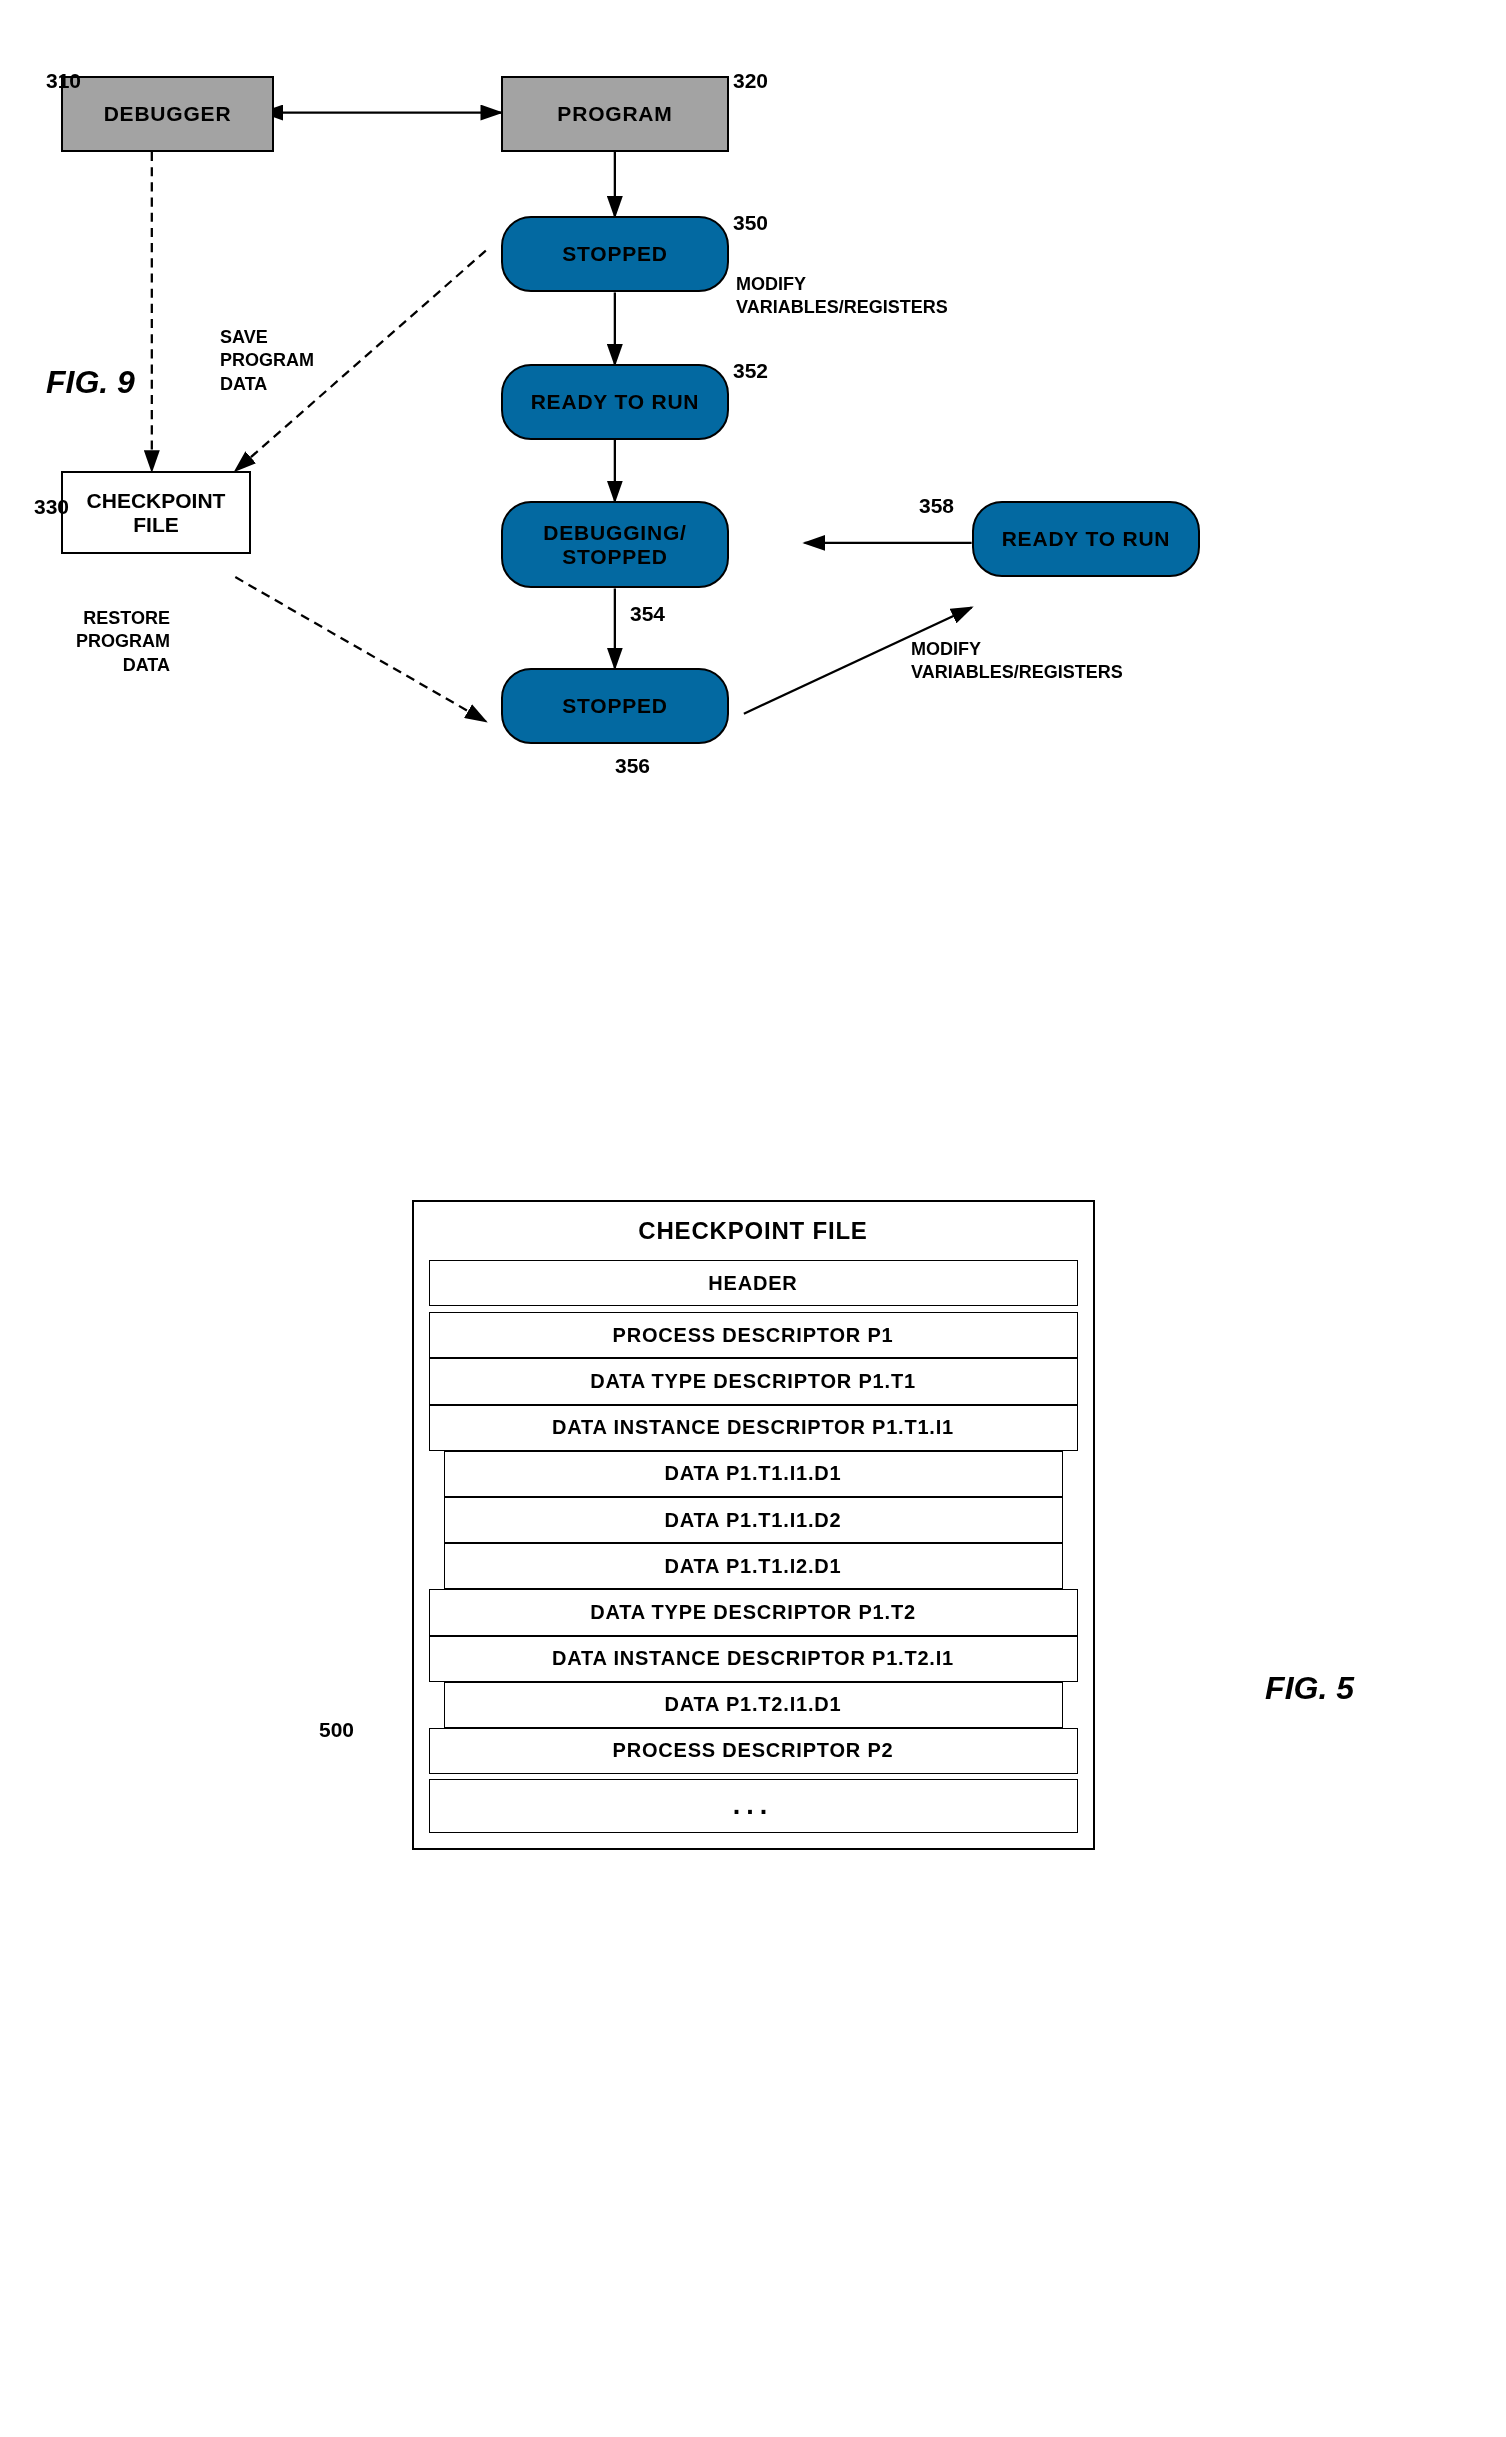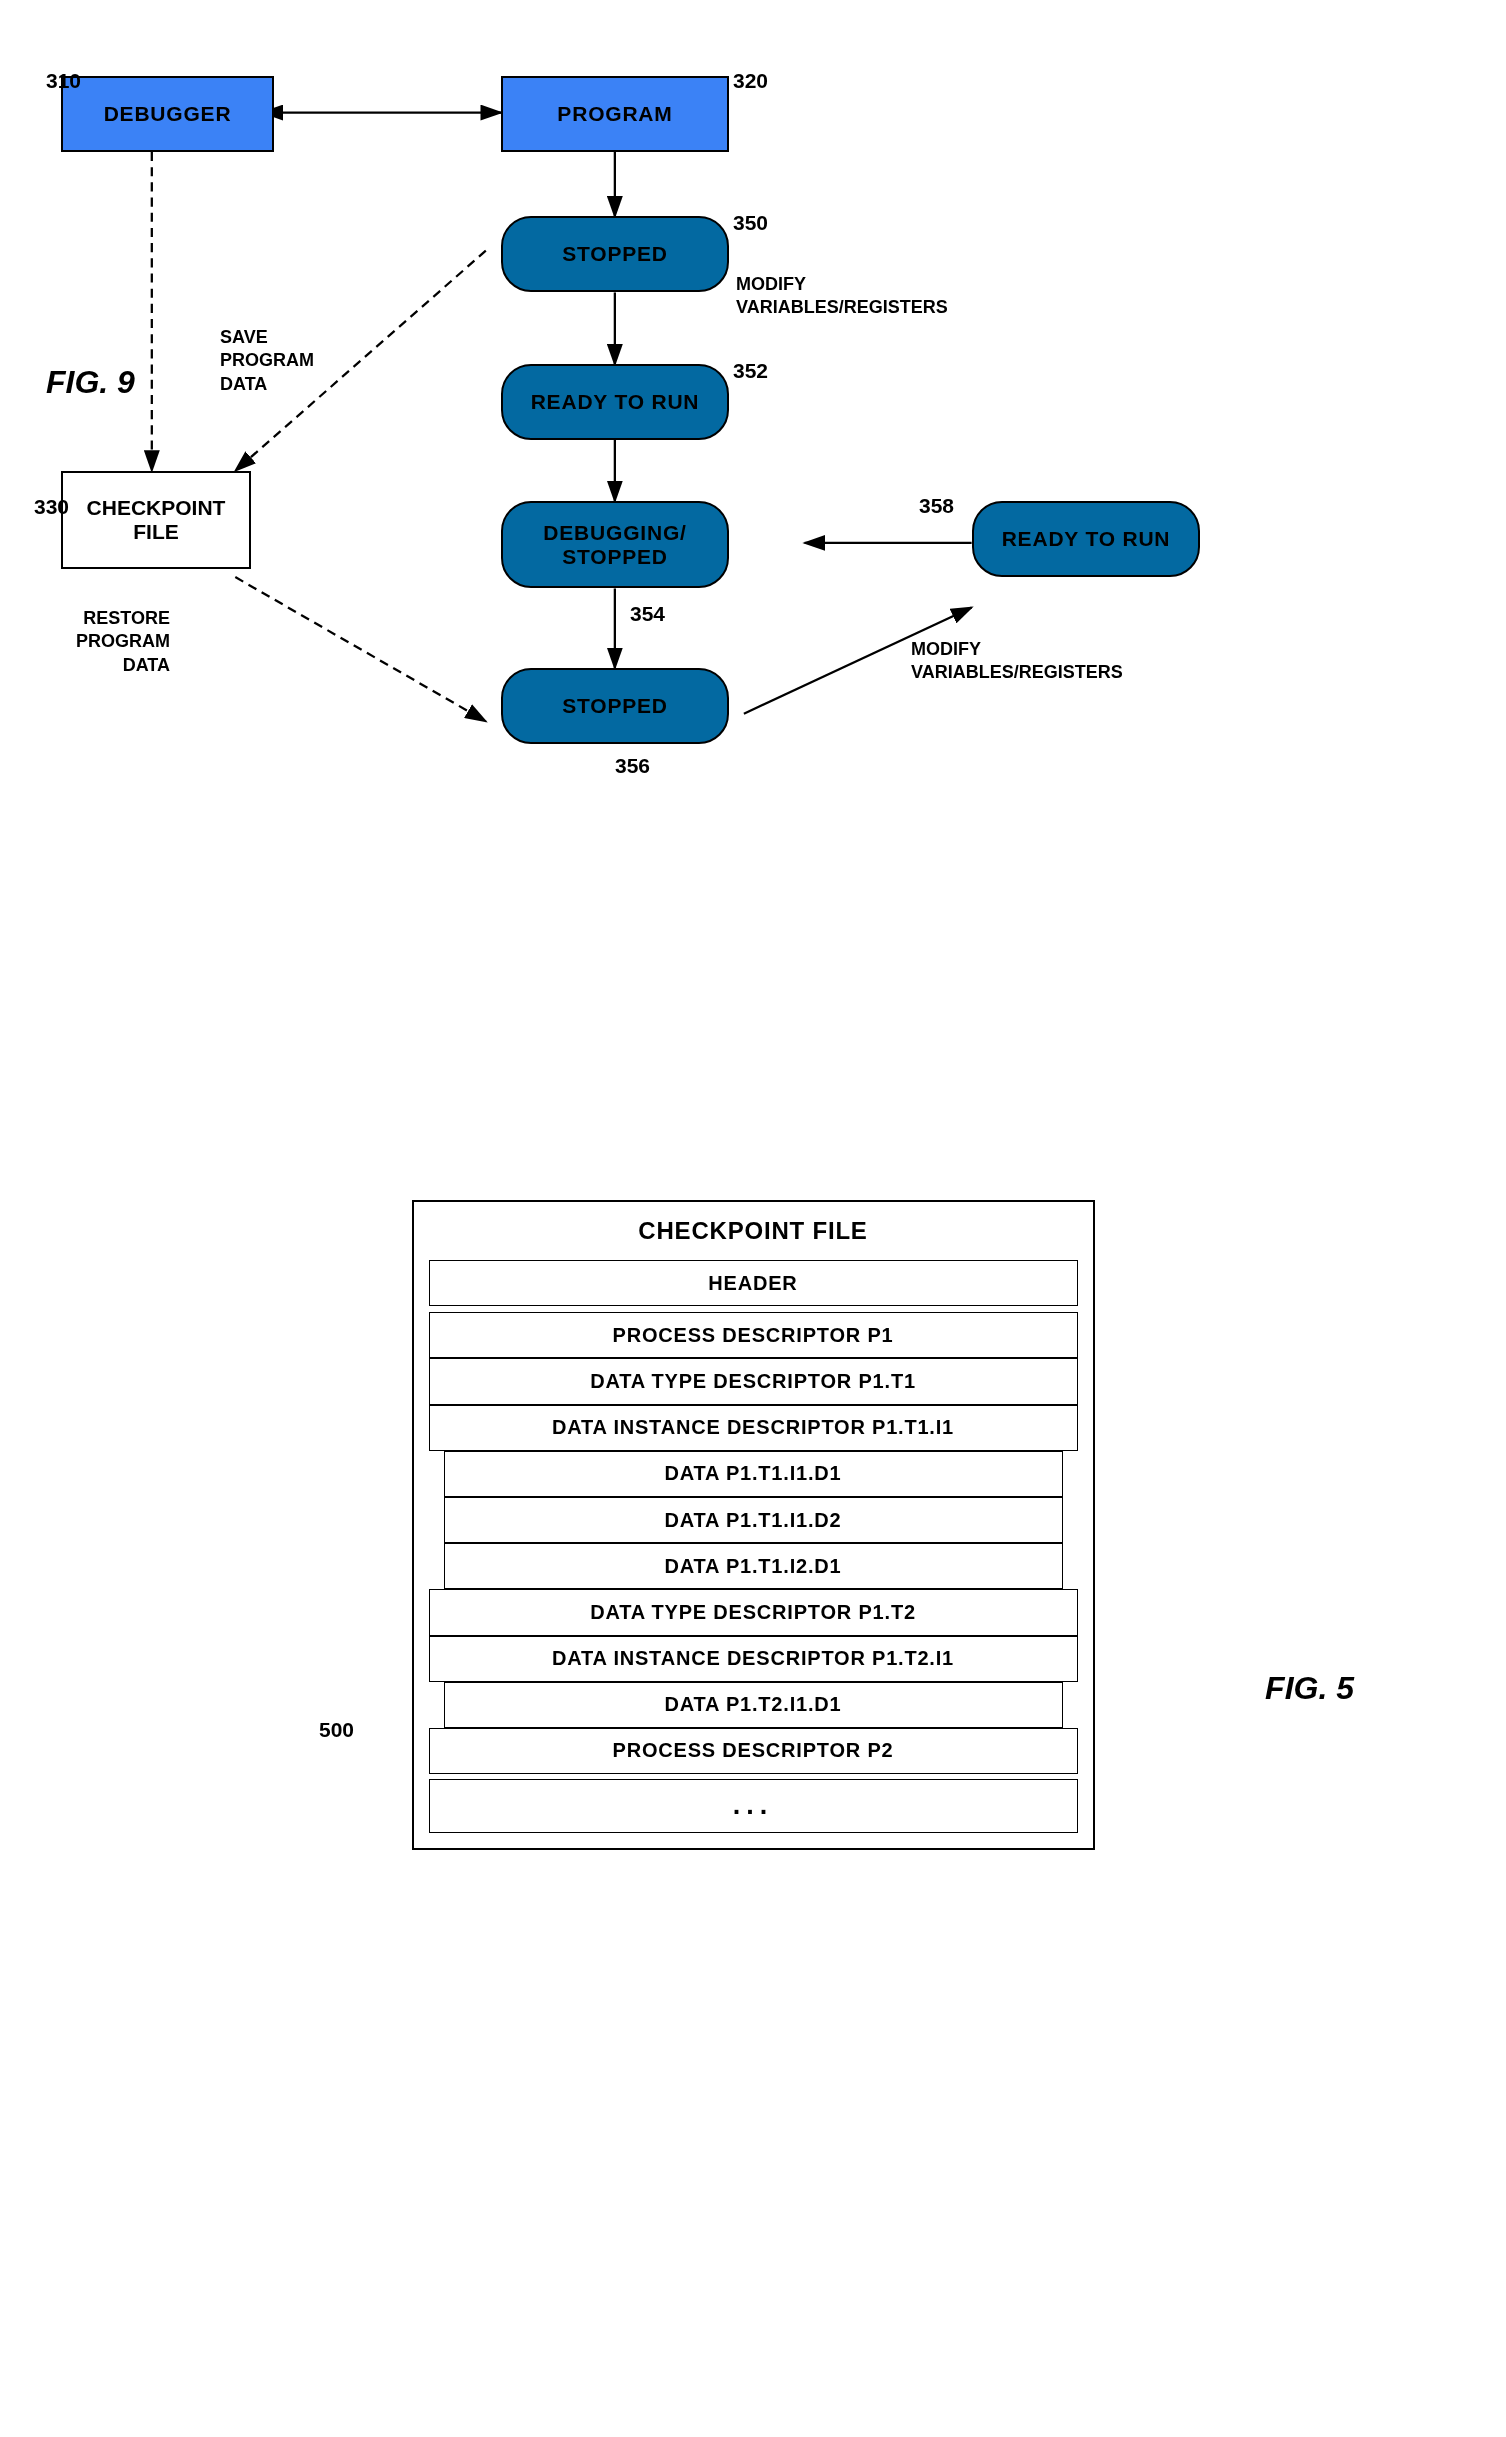--- a/index.html
+++ b/index.html
@@ -25,21 +25,21 @@
       position: relative;
       width: 1506px;
       height: 1299px;
       padding: 46px;
     }
 
     
     .box-rect {
       position: absolute;
       border: 2.3px solid #000;
-      background: #3b82f6;
+      background: #a3a3a3;
       display: flex;
       align-items: center;
       justify-content: center;
       text-align: center;
       font-size: 21px;
       font-weight: bold;
       letter-spacing: 0.8px;
     }
 
     .box-rounded {
@@ -192,21 +192,21 @@
 
   <div class="label-text" style="left:615px; top:752px; font-size:21px;">
     <span>356</span>
   </div>
 
   <div class="label-text" style="left:911px; top:638px; font-size:18px; text-align:left;">
     <span style="white-space:pre-line;">MODIFY
 VARIABLES/REGISTERS</span>
   </div>
 
-  <div class="checkpoint-file-box" style="left:61px; top:471px; width:190px; height:98px; font-size:21px;">
+  <div class="checkpoint-file-box" style="left:61px; top:471px; width:190px; height:83px; font-size:21px;">
     <span style="white-space:pre-line; text-align:center;">CHECKPOINT
 FILE</span>
   </div>
 
   <div class="label-text" style="left:34px; top:493px; font-size:21px;">
     <span>330</span>
   </div>
 
   <div class="label-text" style="left:220px; top:326px; font-size:18px; text-align:left;">
     <span style="white-space:pre-line;">SAVE

